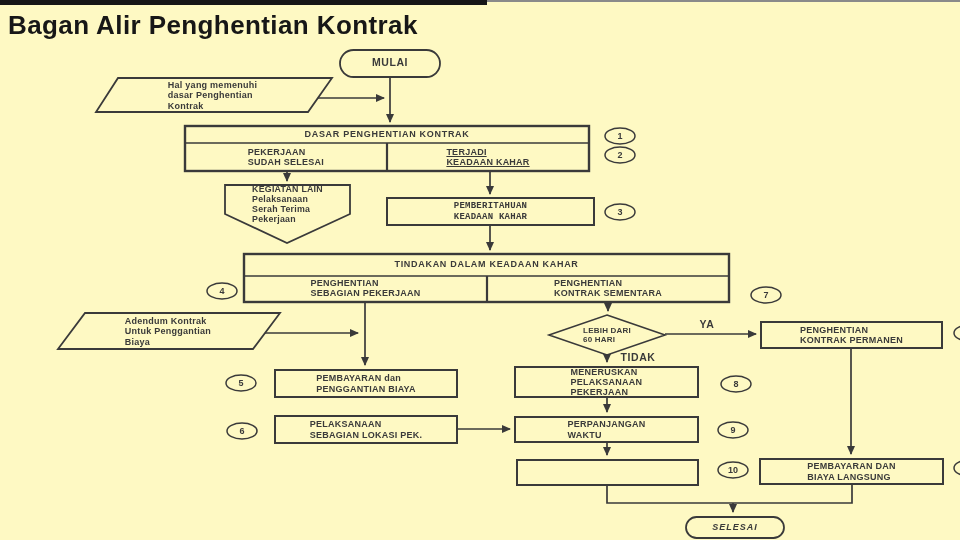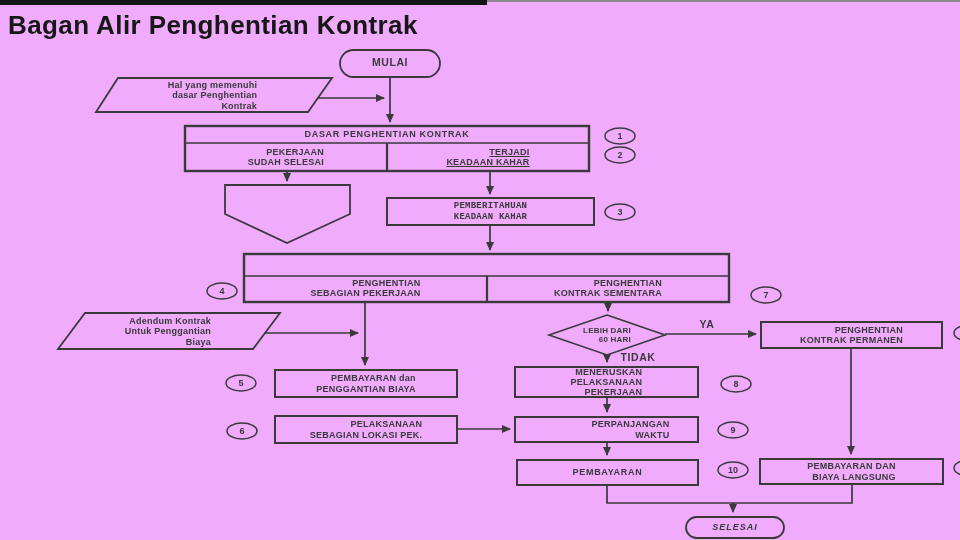--- a/index.html
+++ b/index.html
@@ -1,29 +1,29 @@
 <!DOCTYPE html>
 <html><head>
 <meta charset="utf-8">
 <style>
   html,body{margin:0;padding:0;background:#e8e8e8;}
   .canvas{
     position:relative;width:960px;height:540px;overflow:hidden;
-    background:#f0abfc;font-family:"Liberation Sans",sans-serif;
+    background:#fef9c3;font-family:"Liberation Sans",sans-serif;
   }
   .topbar-left{position:absolute;left:0;top:0;width:487px;height:5px;background:#161616;}
   .topbar-right{position:absolute;left:487px;top:0;width:473px;height:2px;background:#8a8a8a;}
   .title{
     position:absolute;left:8px;top:10px;font-size:26px;font-weight:bold;
     color:#171717;letter-spacing:0.4px;white-space:nowrap;
   }
   svg.layer{position:absolute;left:0;top:0;}
   .lbl{
     position:absolute;display:flex;align-items:center;justify-content:center;
-    text-align:right;white-space:pre-line;font-weight:bold;color:#3a3a3a;
+    text-align:left;white-space:pre-line;font-weight:bold;color:#3a3a3a;
     font-size:9px;line-height:1.12;letter-spacing:0.25px;
   }
   .lbl.small{font-size:8px;letter-spacing:0.2px;}
   .lbl.tag{font-size:10.5px;letter-spacing:0.6px;}
   .lbl.num{font-size:9px;letter-spacing:0;}
   .lbl.wide{letter-spacing:0.7px;}
 </style>
 </head>
 <body>
 
@@ -105,43 +105,47 @@
 
   <div class="lbl tag" style="left:340px;top:50px;width:100px;height:26px;">MULAI</div>
   <div class="lbl wide" style="left:185px;top:126px;width:404px;height:17px;">DASAR PENGHENTIAN KONTRAK</div>
   <div class="lbl" style="left:105px;top:79px;width:215px;height:33px;">Hal yang memenuhi
 dasar Penghentian
 Kontrak</div>
   <div class="lbl" style="left:185px;top:143px;width:202px;height:28px;">PEKERJAAN
 SUDAH SELESAI</div>
   <div class="lbl" style="left:387px;top:149px;width:202px;height:16px;text-decoration:underline;">TERJADI
 KEADAAN KAHAR</div>
+  <div class="lbl" style="left:225px;top:184px;width:125px;height:42px;font-size:8.8px;">KEGIATAN LAIN
+Pelaksanaan
+Serah Terima
+Pekerjaan</div>
   <div class="lbl" style="left:387px;top:198px;width:207px;height:27px;font-family:Liberation Mono, monospace;">PEMBERITAHUAN
 KEADAAN KAHAR</div>
+  <div class="lbl wide" style="left:244px;top:254px;width:485px;height:21px;">TINDAKAN DALAM KEADAAN KAHAR</div>
   <div class="lbl" style="left:244px;top:274px;width:243px;height:28px;">PENGHENTIAN
 SEBAGIAN PEKERJAAN</div>
   <div class="lbl" style="left:487px;top:274px;width:242px;height:28px;">PENGHENTIAN
 KONTRAK SEMENTARA</div>
   <div class="lbl" style="left:68px;top:314px;width:200px;height:35px;">Adendum Kontrak
 Untuk Penggantian
 Biaya</div>
   <div class="lbl" style="left:275px;top:370px;width:182px;height:27px;">PEMBAYARAN dan
 PENGGANTIAN BIAYA</div>
   <div class="lbl" style="left:275px;top:416px;width:182px;height:27px;">PELAKSANAAN
 SEBAGIAN LOKASI PEK.</div>
   <div class="lbl small" style="left:557px;top:320px;width:100px;height:31px;">LEBIH DARI
 60 HARI</div>
   <div class="lbl tag" style="left:692px;top:318px;width:30px;height:13px;">YA</div>
   <div class="lbl tag" style="left:614px;top:351px;width:48px;height:13px;">TIDAK</div>
   <div class="lbl" style="left:515px;top:367px;width:183px;height:30px;">MENERUSKAN
 PELAKSANAAN
 PEKERJAAN</div>
-  <div class="lbl" style="left:515px;top:417px;width:183px;height:25px;margin-left:24px;">PERPANJANGAN
+  <div class="lbl" style="left:515px;top:417px;width:183px;height:25px;">PERPANJANGAN
 WAKTU</div>
-  <div class="lbl wide" style="left:517px;top:460px;width:181px;height:25px;">PEMBAYARAN</div>
   <div class="lbl" style="left:761px;top:322px;width:181px;height:26px;">PENGHENTIAN
 KONTRAK PERMANEN</div>
   <div class="lbl" style="left:760px;top:459px;width:183px;height:25px;">PEMBAYARAN DAN
 BIAYA LANGSUNG</div>
   <div class="lbl" style="left:686px;top:517px;width:98px;height:21px;letter-spacing:1px;font-style:italic;">SELESAI</div>
 
   <div class="lbl num" style="left:605px;top:128px;width:30px;height:16px;">1</div>
   <div class="lbl num" style="left:605px;top:147px;width:30px;height:16px;">2</div>
   <div class="lbl num" style="left:605px;top:204px;width:30px;height:16px;">3</div>
   <div class="lbl num" style="left:207px;top:283px;width:30px;height:16px;">4</div>

